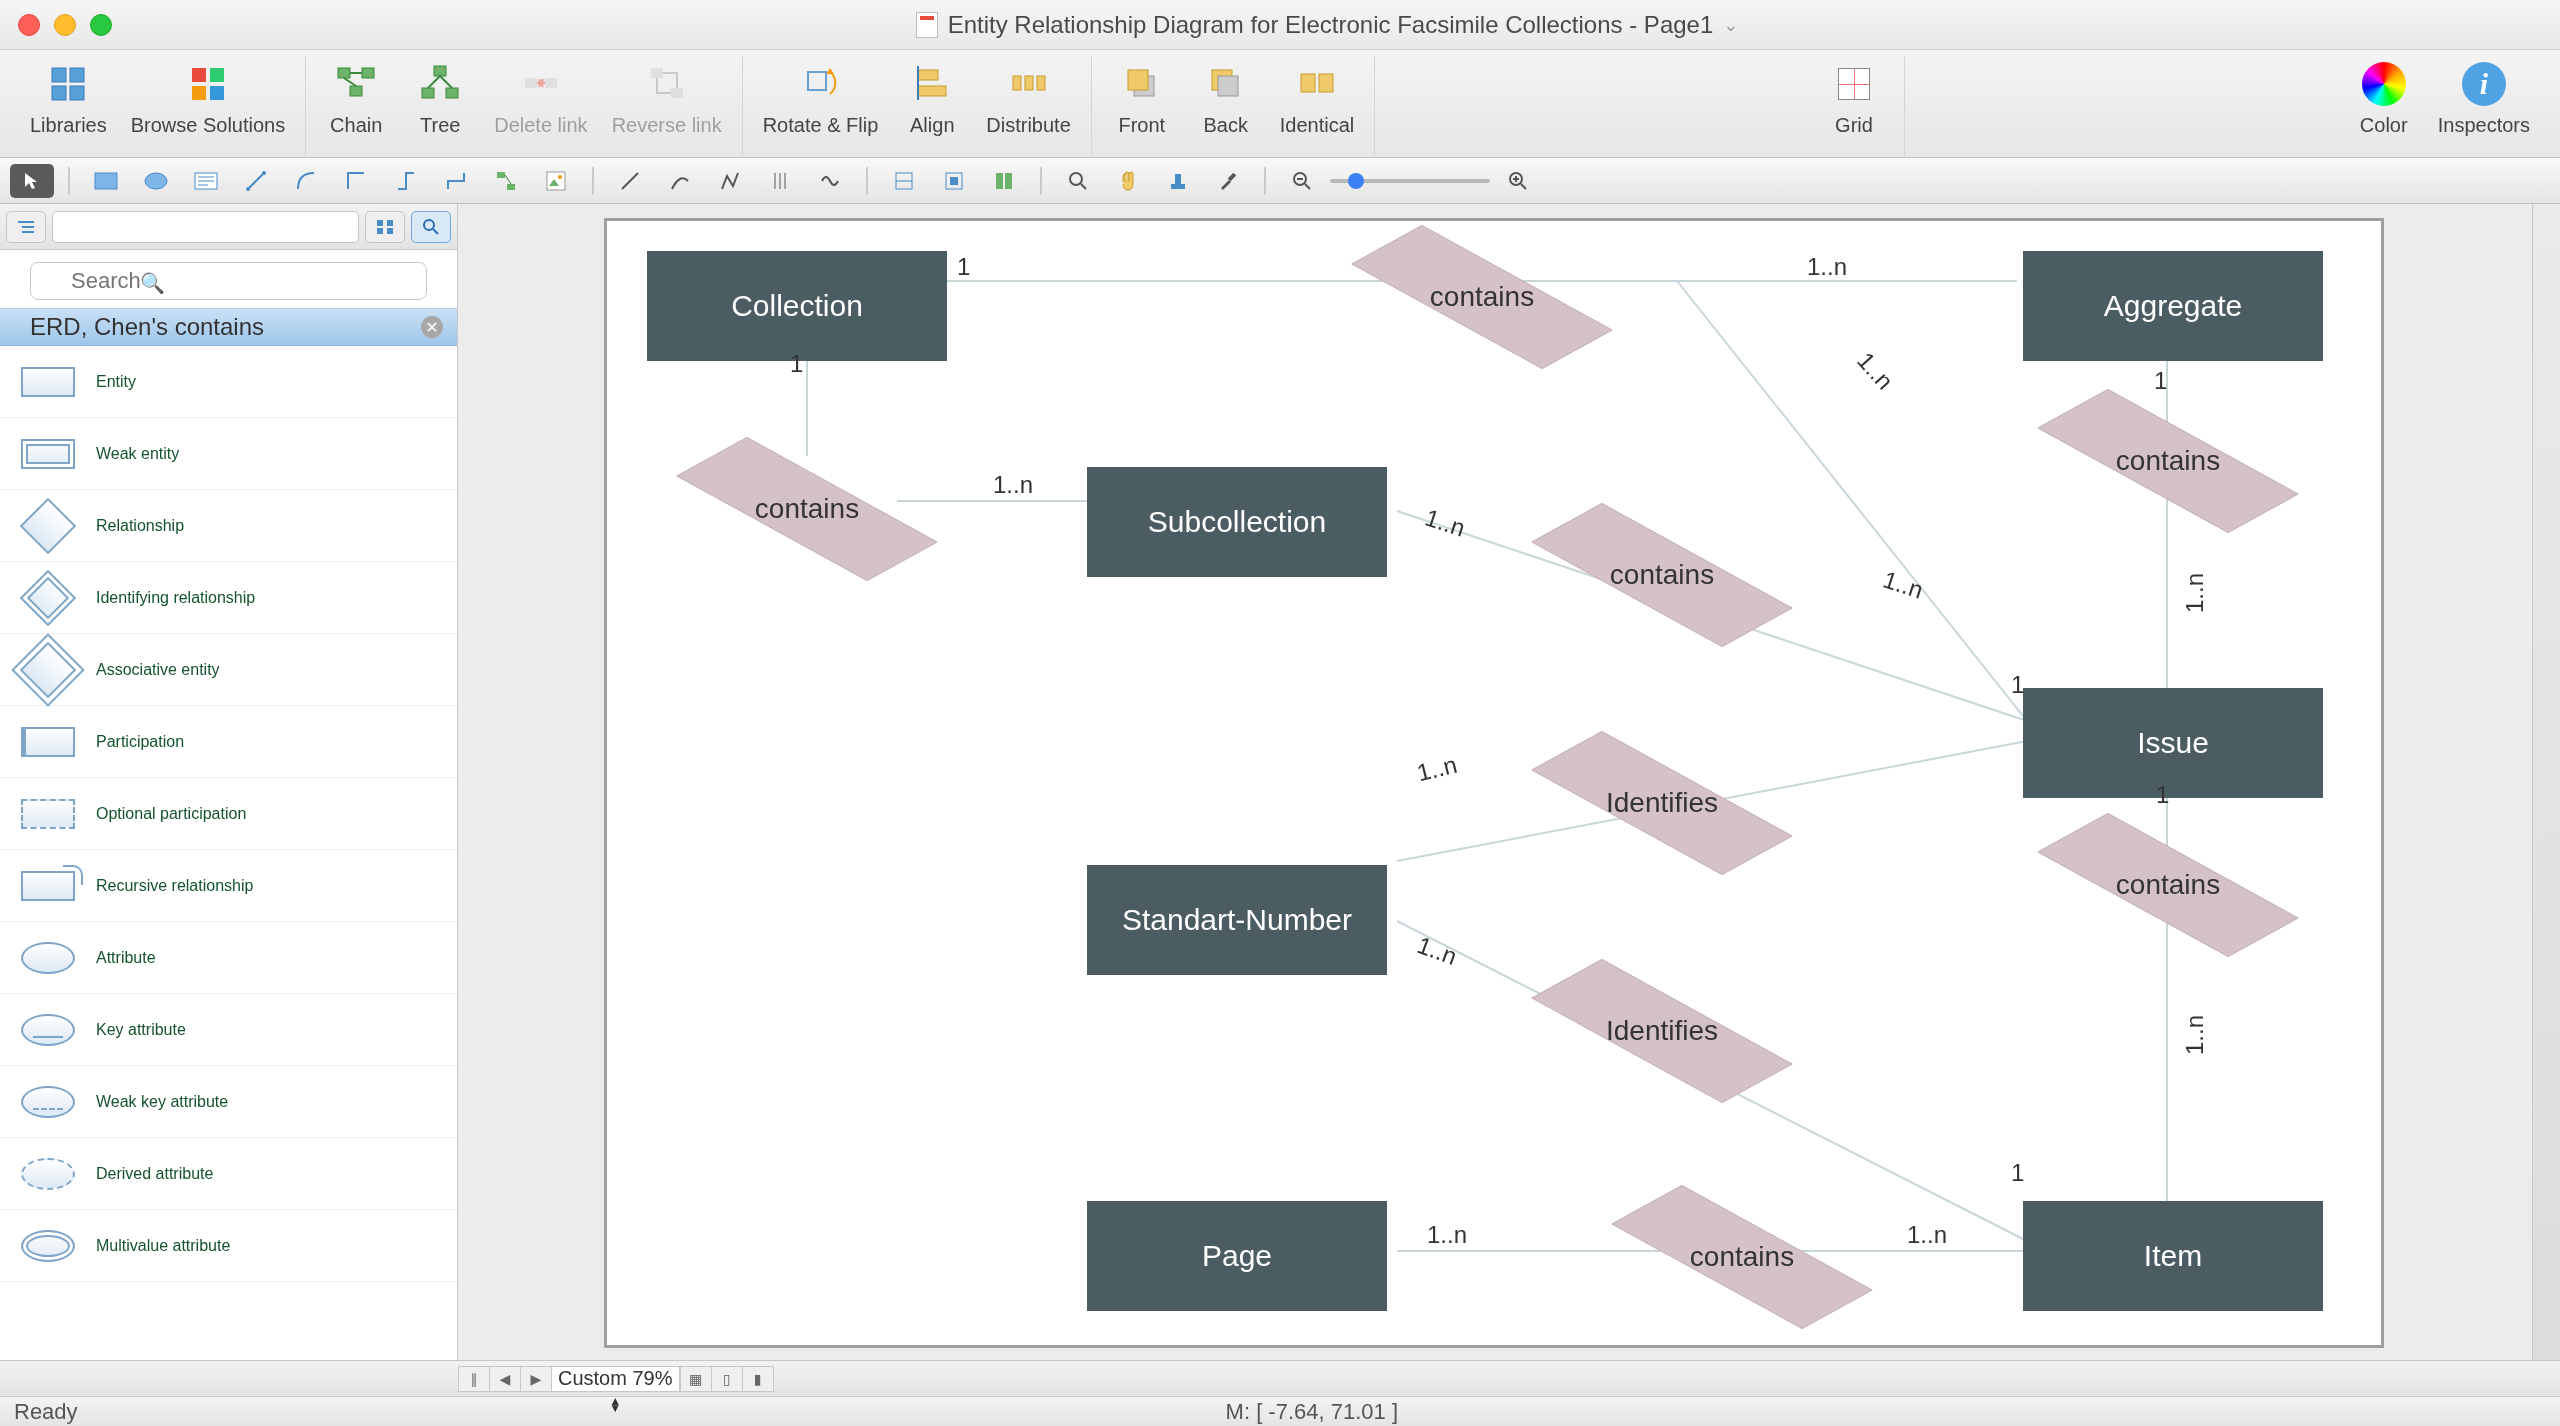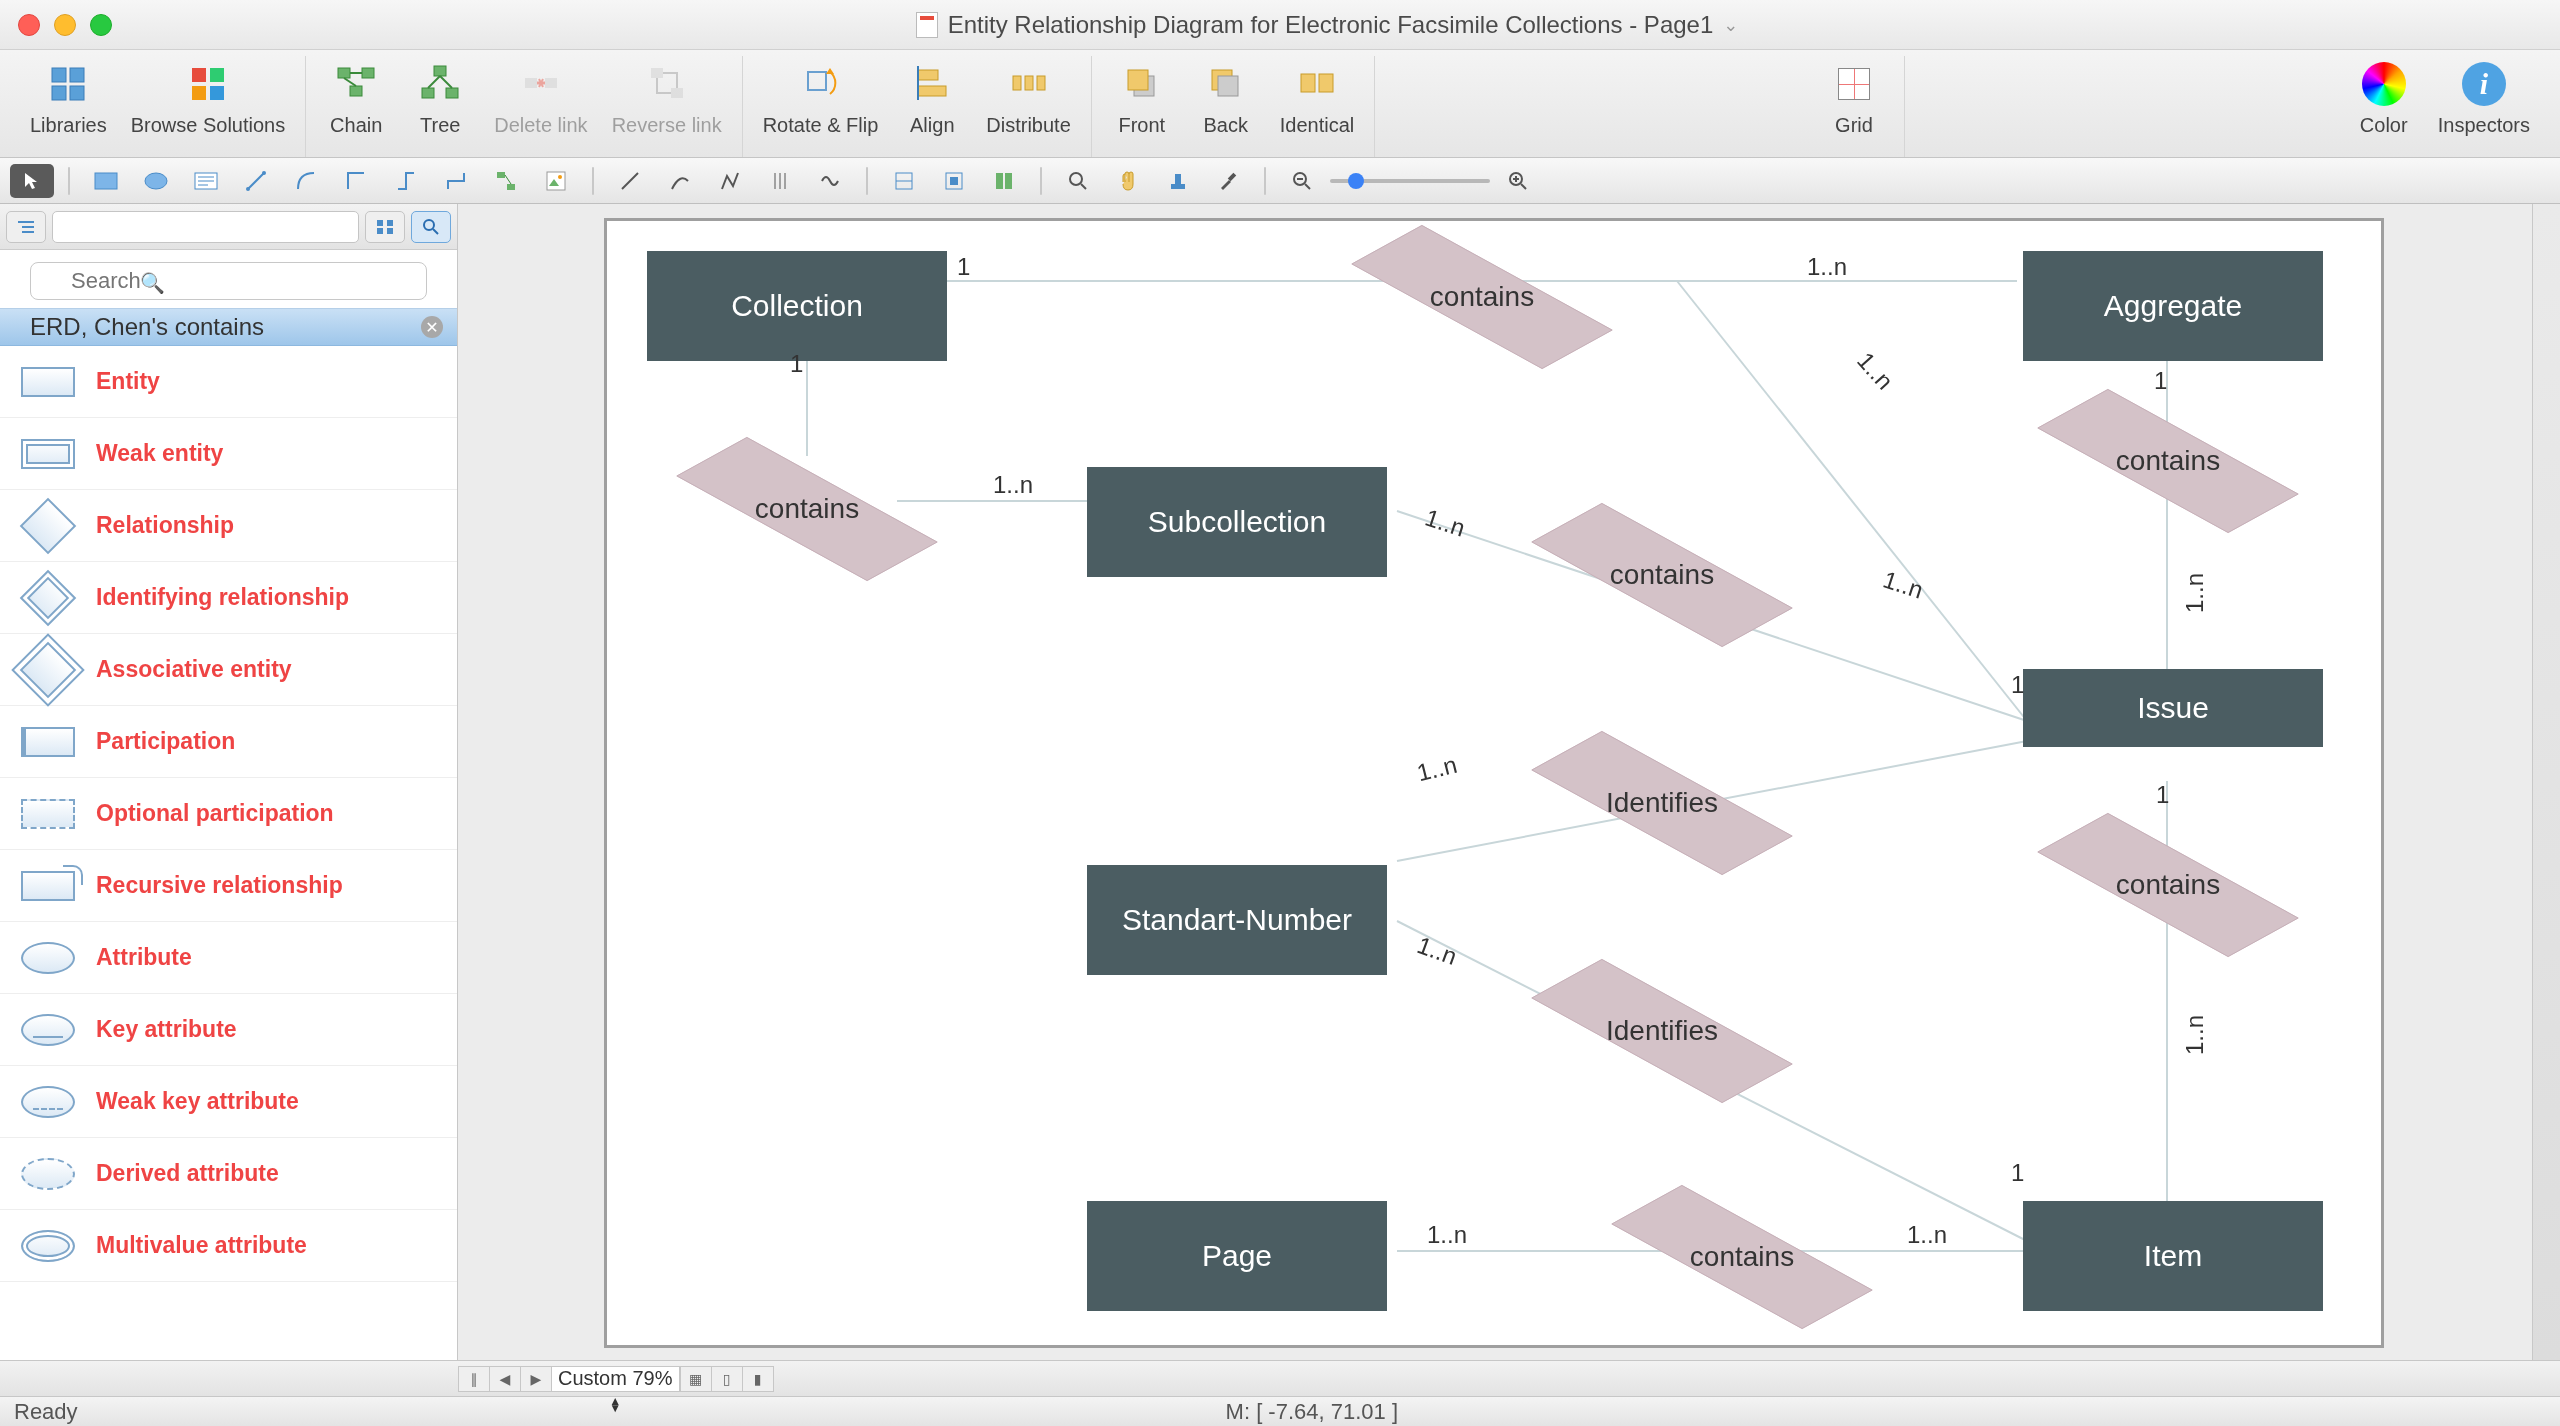--- a/index.html
+++ b/index.html
@@ -99,21 +99,21 @@
   padding:0 14px 0 30px;
   font-size:24px;color:#333;
 }
 .lib-header .close-x{width:22px;height:22px;border-radius:50%;background:#a8a8a8;color:#fff;display:flex;align-items:center;justify-content:center;font-size:16px;}
 .lib-list{flex:1;overflow:auto;}
 .lib-item{
   height:72px;display:flex;align-items:center;gap:18px;padding:0 18px;
   border-bottom:1px solid #eee; cursor:grab;
 }
 .lib-item .thumb{width:60px;height:44px;display:flex;align-items:center;justify-content:center;}
-.lib-item .lbl{font-size:23px;color:#ef4444;font-weight:bold;}
+.lib-item .lbl{font-size:16px;color:#14532d;}
 .thumb-entity{width:54px;height:30px;border:2px solid #7fa6c9;background:linear-gradient(#fff,#dce9f5);}
 .thumb-weak-entity{width:54px;height:30px;border:2px solid #7fa6c9;background:linear-gradient(#fff,#dce9f5);box-shadow:inset 0 0 0 3px #fff, inset 0 0 0 5px #7fa6c9;}
 .thumb-diamond{width:40px;height:40px;transform:rotate(45deg);border:2px solid #7fa6c9;background:linear-gradient(#fff,#dce9f5);}
 .thumb-diamond.double{box-shadow:inset 0 0 0 3px #fff, inset 0 0 0 5px #7fa6c9;}
 .thumb-diamond.assoc{border:2px solid #7fa6c9;background:linear-gradient(#fff,#dce9f5);}
 .thumb-diamond.assoc::after{content:"";position:absolute;inset:-8px;border:2px solid #7fa6c9;}
 .thumb-part{width:54px;height:30px;border:2px solid #7fa6c9;border-left:5px solid #7fa6c9;background:linear-gradient(#fff,#dce9f5);}
 .thumb-opt{width:54px;height:30px;border:2px dashed #7fa6c9;background:linear-gradient(#fff,#dce9f5);}
 .thumb-recur{width:54px;height:30px;border:2px solid #7fa6c9;background:linear-gradient(#fff,#dce9f5);position:relative;}
 .thumb-recur::after{content:"";position:absolute;right:-10px;top:-8px;width:18px;height:18px;border:2px solid #7fa6c9;border-left:none;border-bottom:none;border-radius:0 10px 0 0;}
@@ -666,21 +666,21 @@
 
       <div class="entity" style="left:40px;top:30px;width:300px;height:110px;">
           <span>Collection</span>
         </div>
       <div class="entity" style="left:1416px;top:30px;width:300px;height:110px;">
           <span>Aggregate</span>
         </div>
       <div class="entity" style="left:480px;top:246px;width:300px;height:110px;">
           <span>Subcollection</span>
         </div>
-      <div class="entity" style="left:1416px;top:448px;width:300px;height:78px;">
+      <div class="entity" style="left:1416px;top:467px;width:300px;height:110px;">
           <span>Issue</span>
         </div>
       <div class="entity" style="left:480px;top:644px;width:300px;height:110px;">
           <span>Standart-Number</span>
         </div>
       <div class="entity" style="left:480px;top:980px;width:300px;height:110px;">
           <span>Page</span>
         </div>
       <div class="entity" style="left:1416px;top:980px;width:300px;height:110px;">
           <span>Item</span>

